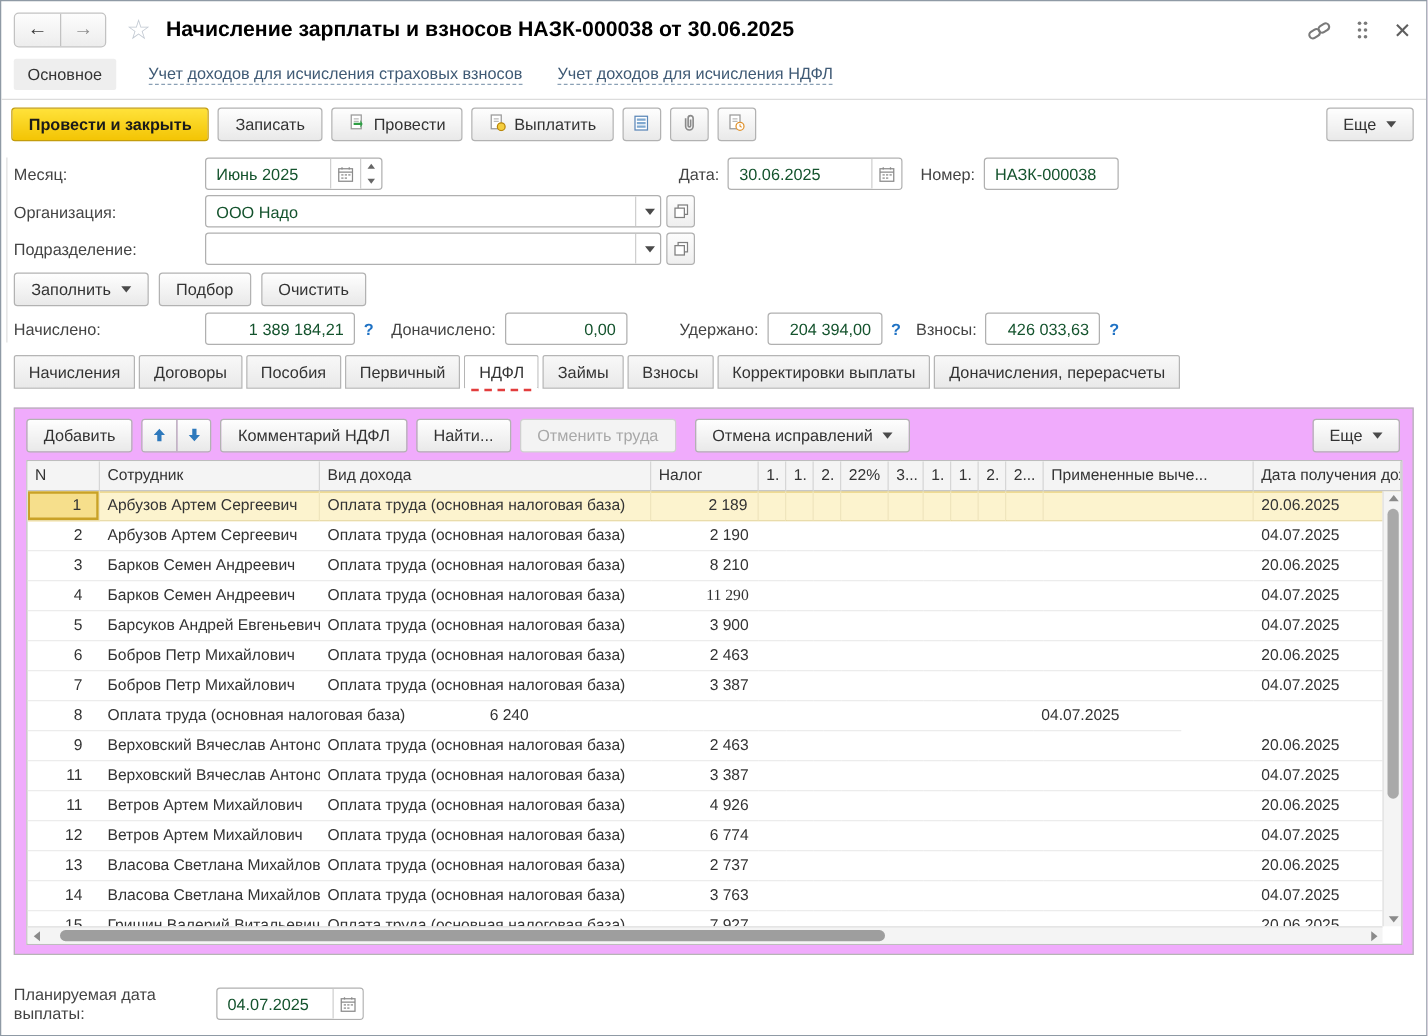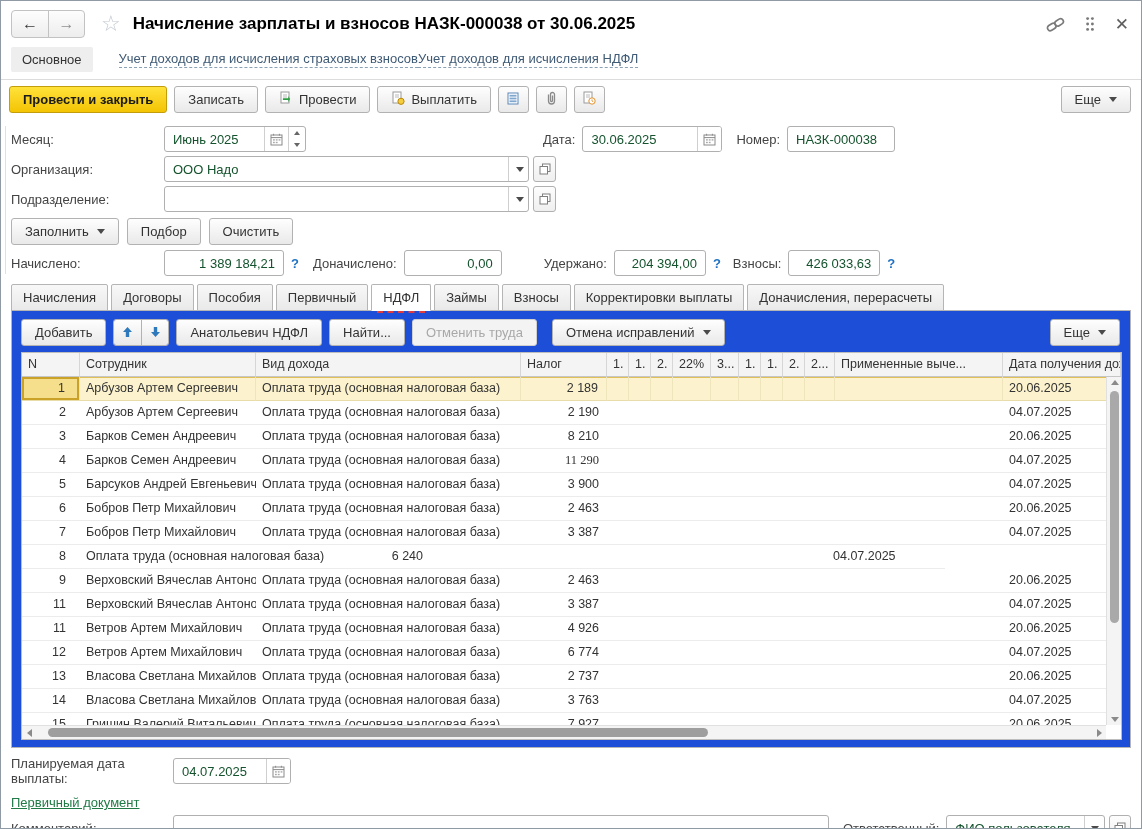--- a/index.html
+++ b/index.html
@@ -14,21 +14,21 @@
   .nav-btn.fwd { border-left:1px solid #c2c2c2; color:#8f8f8f; }
   .star { font-size:22px; color:#c2c9d2; margin:0 12px 0 16px; line-height:1; }
   .title { font-size:17px; font-weight:bold; color:#000; white-space:nowrap; }
   .title-icons { margin-left:auto; display:flex; align-items:center; gap:20px; }
   .ticon { color:#6f6f6f; display:flex; align-items:center; cursor:pointer; }
   .close-x { font-size:17px; color:#5f5f5f; }
 
   
   .navtabs { display:flex; align-items:center; gap:26px; height:32px; padding:0 10px; }
   .main-tab { background:#eeeeee; padding:5px 11px; border-radius:2px; color:#333; }
-  .nav-links { display:flex; }
+  .nav-links { display:flex; gap:28px; }
   .nav-link { color:#3f5a75; border-bottom:1px dashed #8aa0b5; padding-bottom:1px; cursor:pointer; white-space:nowrap; }
   .sep { border-top:1px solid #dcdcdc; margin-top:4px; }
 
   
   .toolbar { display:flex; align-items:center; gap:7px; padding:6px 10px 5px 8px; }
   .btn { height:27px; padding:0 13px; border:1px solid #b2b2b2; border-radius:3px;
          background:linear-gradient(#fefefe,#e9e9e9); display:inline-flex; align-items:center; gap:6px;
          font-size:13px; color:#333; cursor:pointer; white-space:nowrap; }
   .btn-primary { background:linear-gradient(#ffe23a,#f3c404); border-color:#c49d0b; font-weight:bold; color:#1a1a1a; }
   .icon-btn { width:31px; padding:0; justify-content:center; }
@@ -54,21 +54,21 @@
   .help-q { color:#1f72c4; font-weight:bold; margin-left:7px; cursor:pointer; }
 
   
   .tabs { display:flex; padding:6px 0 0 10px; position:relative; z-index:2; }
   .tab { border:1px solid #b5b5b5; background:linear-gradient(#f8f8f8,#e9e9e9); padding:5px 11px; margin-right:3px;
          border-radius:2px 2px 0 0; color:#333; cursor:pointer; position:relative; margin-bottom:-1px; white-space:nowrap; }
   .tab.active { background:#fff; border-bottom:1px solid #fff; }
   .red-dash { position:absolute; left:5px; right:5px; bottom:-3px; border-top:2px dashed #e23d3d; }
 
   
-  .panel { margin:0 10px; border:1px solid #b5b5b5; height:438px; background:#1d4ed8; padding:6px 10px 0 9px; position:relative; z-index:1; }
+  .panel { margin:16px 10px; border:1px solid #b5b5b5; height:438px; background:#f0abfc; padding:6px 10px 0 9px; position:relative; z-index:1; }
   .t-toolbar { display:flex; align-items:center; gap:7px; height:30px; }
   .arr-group { display:flex; border:1px solid #b2b2b2; border-radius:3px; overflow:hidden; }
   .arr-btn { width:27px; height:25px; display:flex; align-items:center; justify-content:center; background:linear-gradient(#fefefe,#e9e9e9); cursor:pointer; }
   .arr-btn + .arr-btn { border-left:1px solid #b2b2b2; }
 
   .table-wrap { margin-top:5px; border:1px solid #bdbdbd; width:1101px; height:388px; position:relative; overflow:hidden; background:#fff; }
   .thead { display:flex; height:24px; background:#f4f4f4; }
   .th { border-right:1px solid #d6d6d6; border-bottom:1px solid #c6c6c6; padding:4px 0 0 6px; font-size:12.5px; color:#333;
         white-space:nowrap; overflow:hidden; flex:none; cursor:pointer; }
   .tbody { height:350px; overflow:hidden; }
@@ -343,21 +343,21 @@
               <path d="M5.5 1 L10 6 H7.2 V11 H3.8 V6 H1 Z" fill="#2E79BC"></path>
             </svg>
           </div>
         <div class="arr-btn">
             <svg width="11" height="12" viewBox="0 0 11 12">
               <path d="M5.5 11 L1 6 H3.8 V1 H7.2 V6 H10 Z" fill="#2E79BC"></path>
             </svg>
           </div>
       </div>
       <div class="btn">
-          <span>Анатольевич НДФЛ</span>
+          <span>Комментарий НДФЛ</span>
         </div>
       <div class="btn">
           <span>Найти...</span>
         </div>
       <div class="btn btn-disabled">
           <span>Отменить труда</span>
         </div>
       <div class="btn" style="margin-left:8px;">
           <span>Отмена исправлений</span>
           <span class="tri-down"></span>

